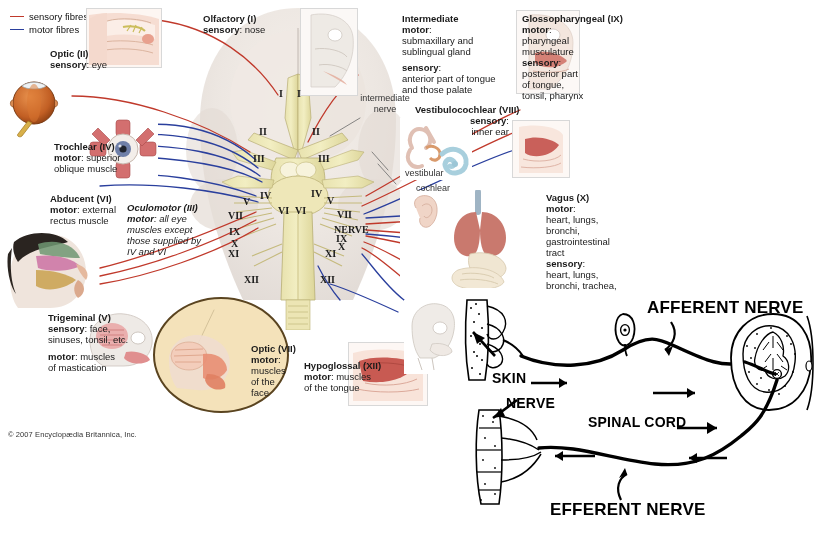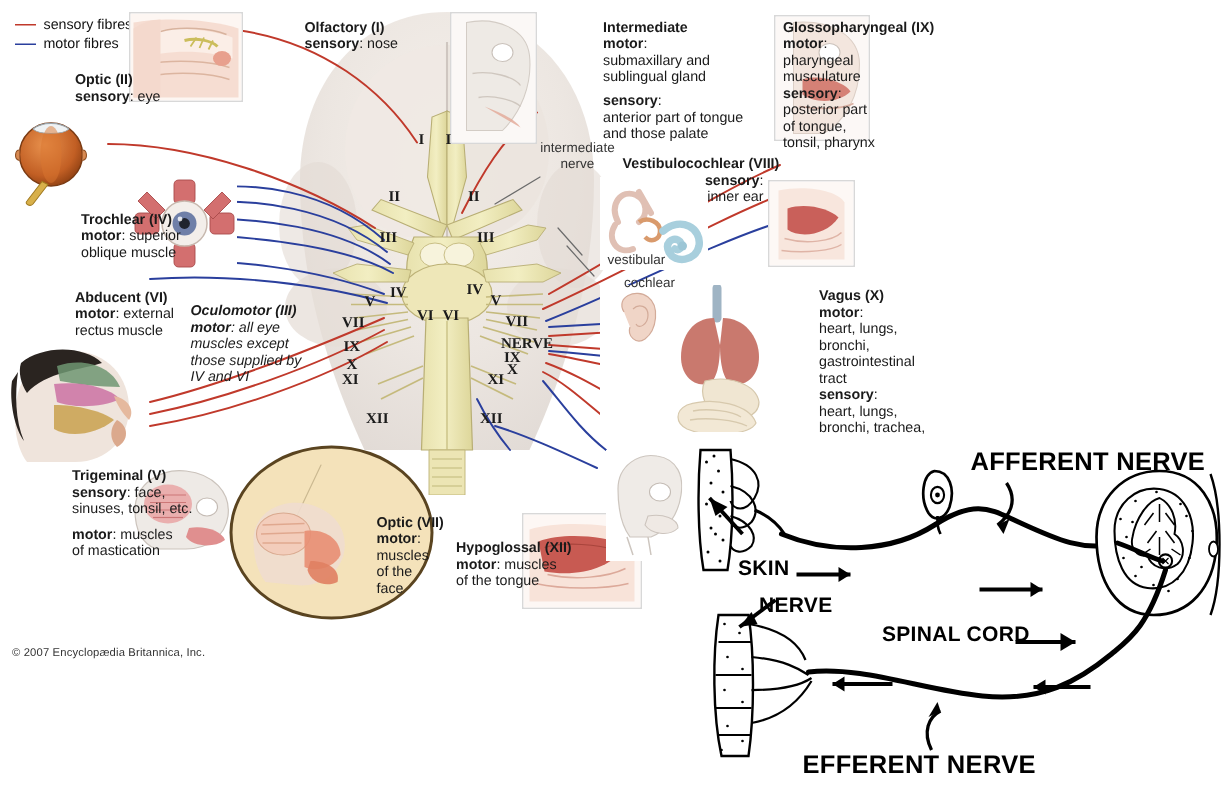--- a/index.html
+++ b/index.html
@@ -457,21 +457,21 @@
       <path d="M38 130 L50 128 L46 120 Z" fill="#000"></path>
 
       <path d="M222 140 L262 140" stroke="#000" stroke-width="2.6"></path>
       <path d="M262 140 L252 134 L252 146 Z" fill="#000"></path>
     </svg>
 
     <div class="cap big" style="left:192px;top:10px;">AFFERENT NERVE</div>
     <div class="cap mid" style="left:37px;top:82px;text-align:right;">SKIN</div>
     <div class="cap mid" style="left:133px;top:126px;">SPINAL CORD</div>
     <div class="cap mid" style="left:51px;top:107px;">NERVE</div>
-    <div class="cap big" style="left:80px;top:212px;">EFFERENT NERVE</div>
+    <div class="cap big" style="left:95px;top:212px;">EFFERENT NERVE</div>
   </div>
 
   <div class="romans">
     <span style="left:279px;top:88px;">I</span>
     <span style="left:297px;top:88px;">I</span>
     <span style="left:259px;top:126px;">II</span>
     <span style="left:312px;top:126px;">II</span>
     <span style="left:253px;top:153px;">III</span>
     <span style="left:318px;top:153px;">III</span>
     <span style="left:260px;top:190px;">IV</span>

